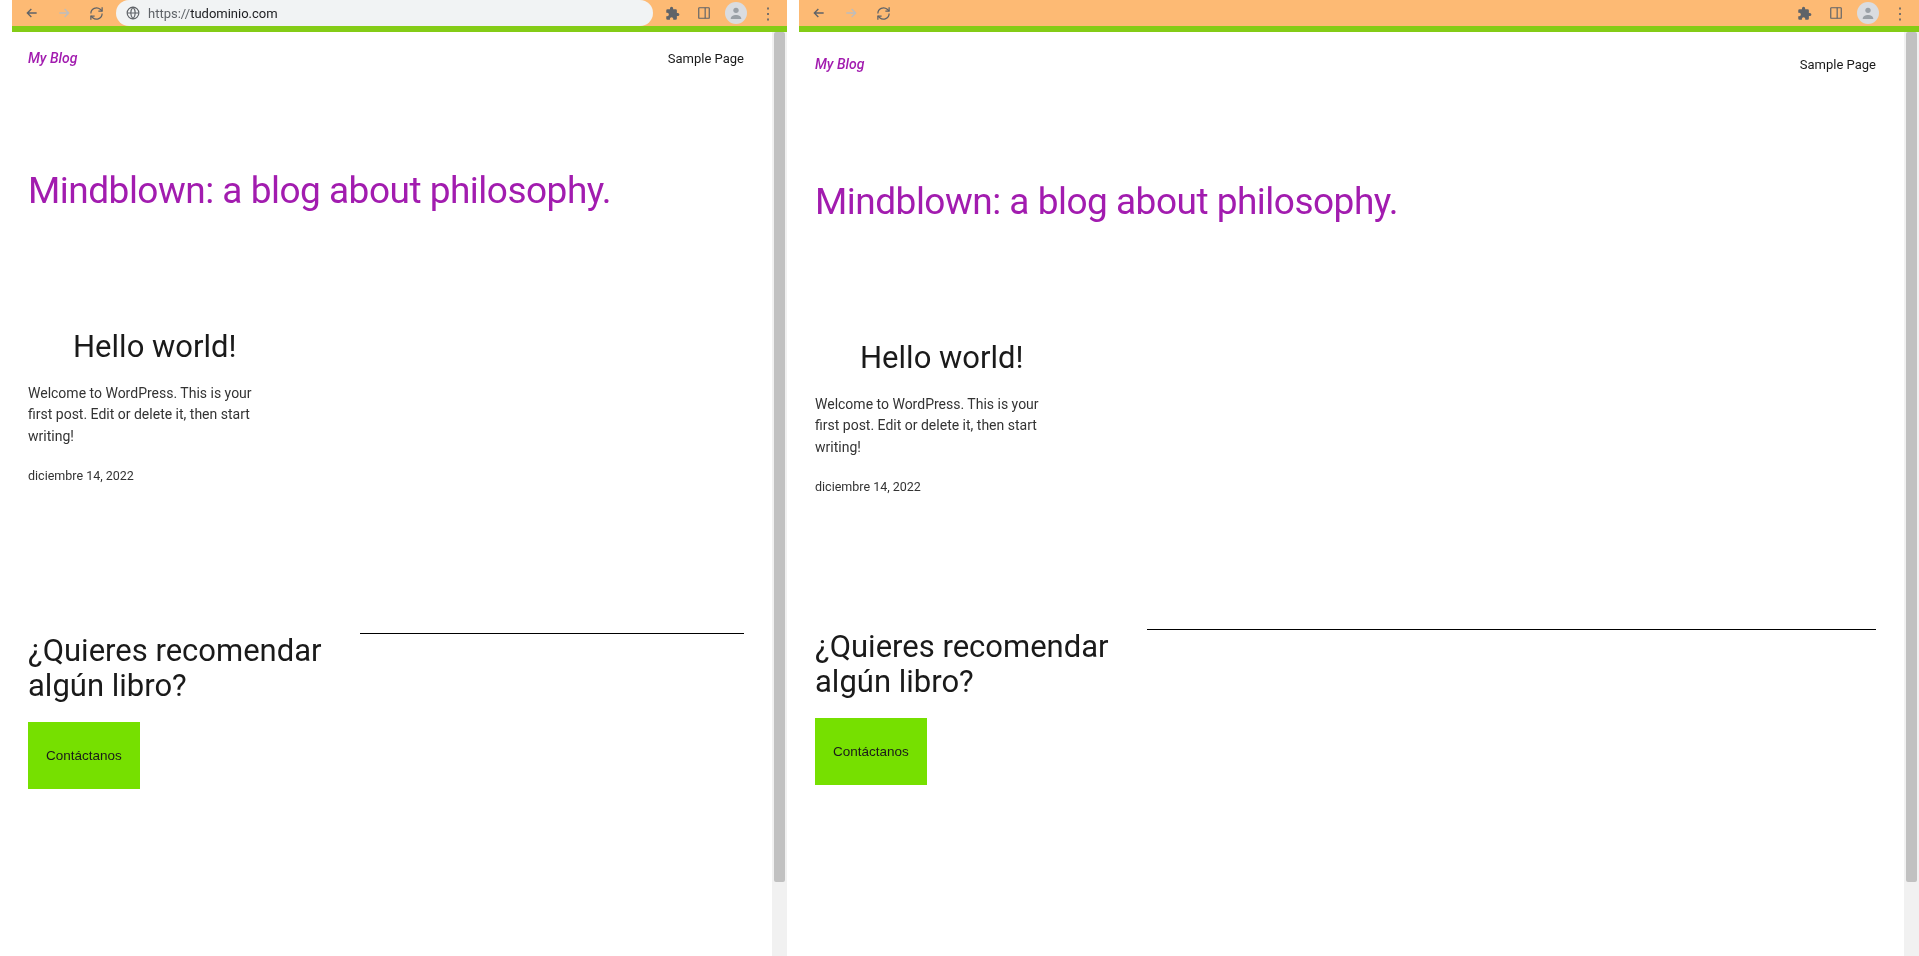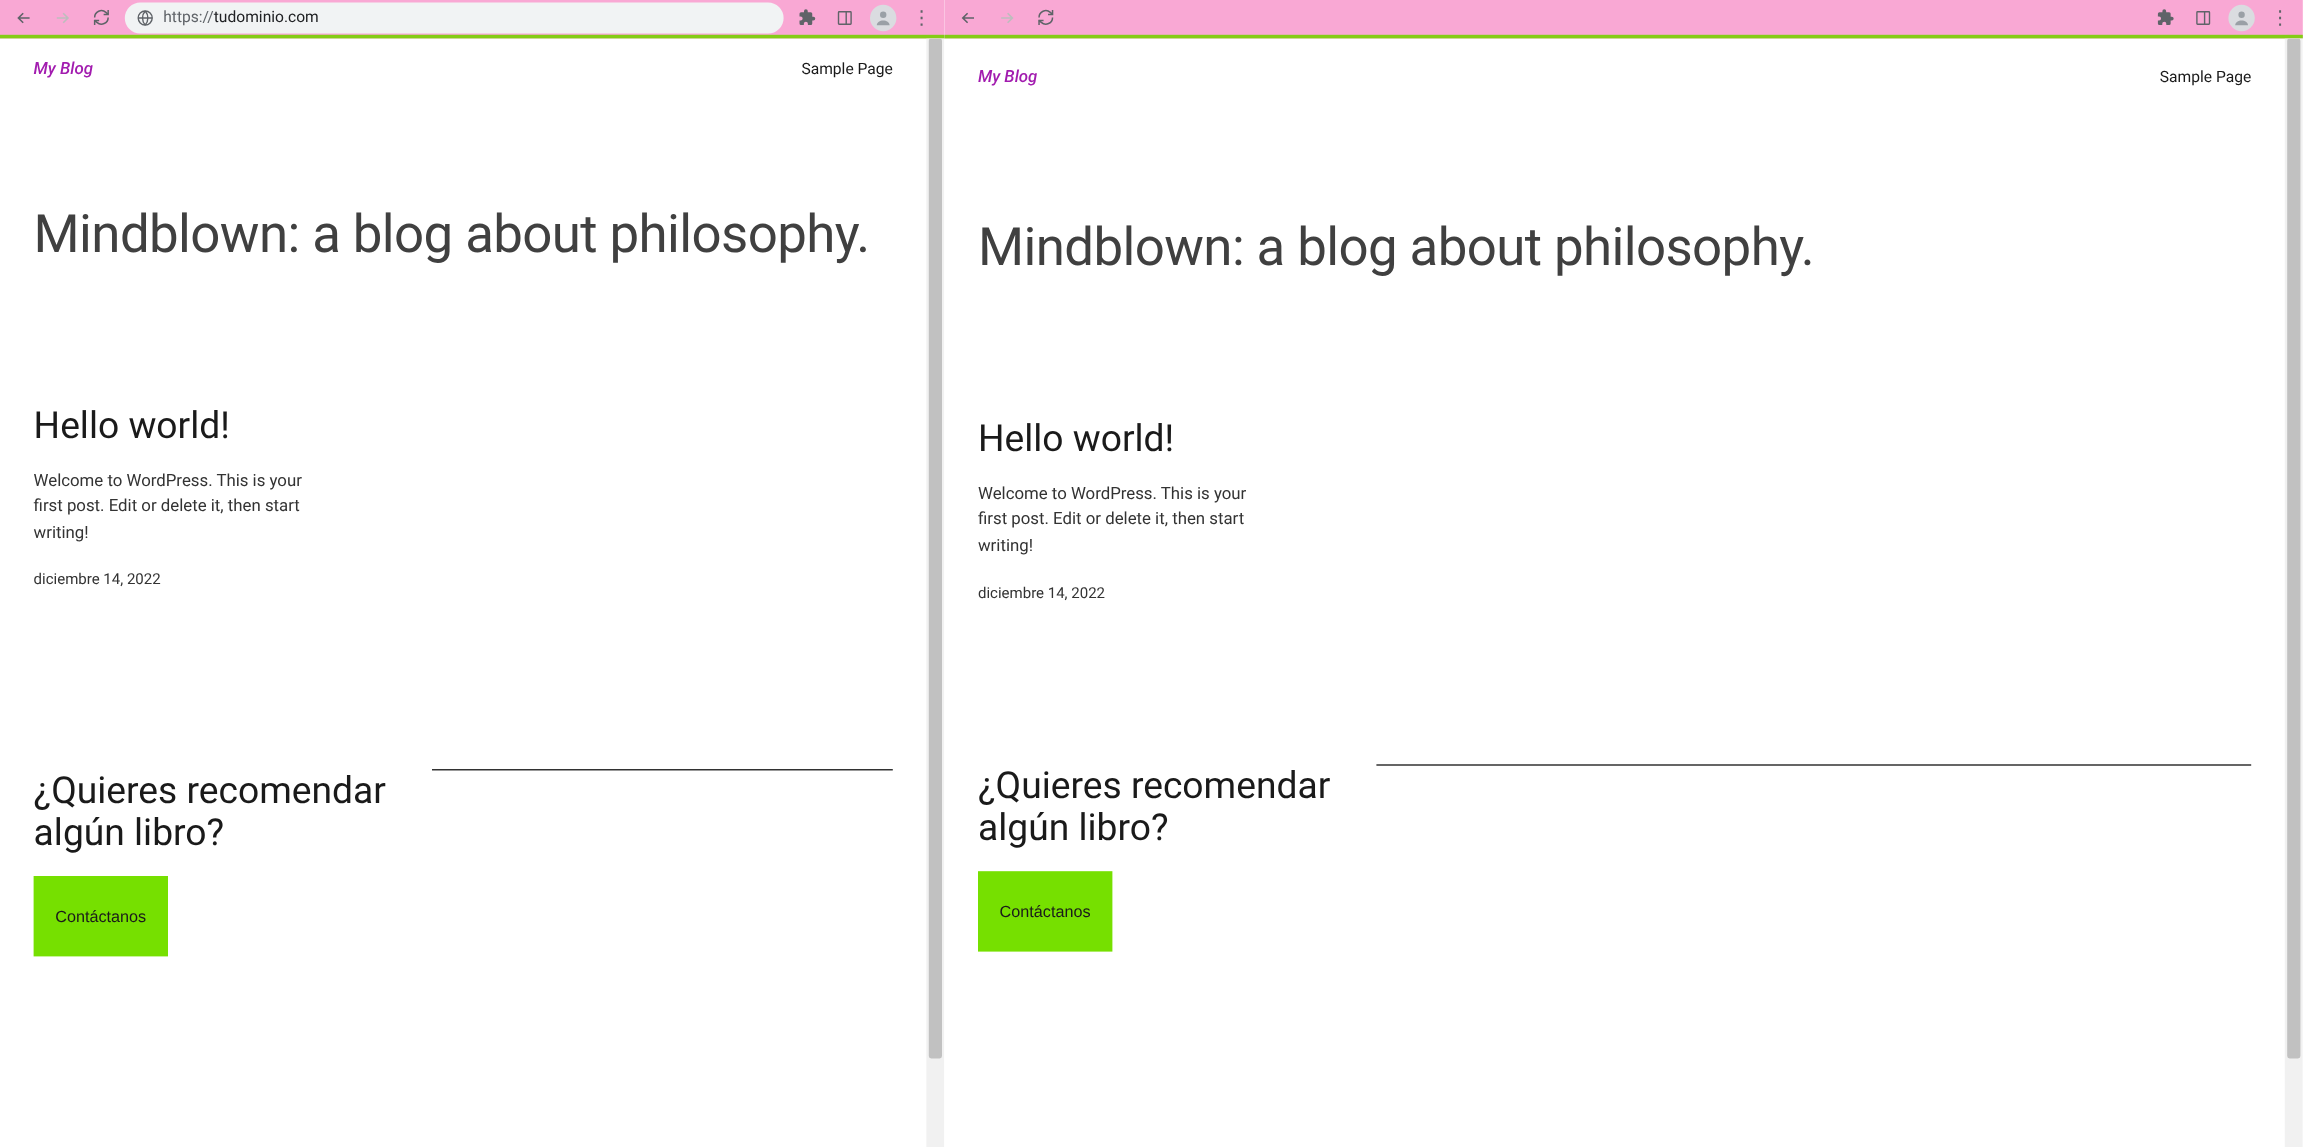--- a/index.html
+++ b/index.html
@@ -15,26 +15,27 @@
     display: flex;
     flex-direction: column;
     background: #fff;
     height: 100%;
     position: relative;
   }
   .browser-window.left { width: 787px; }
   .browser-window.right { width: 1132px; margin-left: 0; }
   .toolbar {
     height: 32px;
-    background: #f9a8d4;
-    border-bottom: 3px solid #84cc16;
+    background: #fdba74;
+    border-bottom: 6px solid #84cc16;
     display: flex;
     align-items: center;
     padding: 0 8px;
     gap: 8px;
+    margin-left: 12px;
   }
   .nav-btn {
     width: 24px; height: 24px;
     display: flex; align-items: center; justify-content: center;
     color: #5f6368; font-size: 16px; cursor: pointer;
     border-radius: 50%;
   }
   .nav-btn.disabled { color: #bdbdbd; }
   .address-bar {
     flex: 1;
@@ -107,34 +108,35 @@
   }
   .nav-link {
     font-size: 13px;
     color: #1a1a1a;
     cursor: pointer;
   }
   .content {
     padding: 0 28px;
   }
   .hero-heading {
-    font-size: 44px;
+    font-size: 37px;
     font-weight: 400;
-    color: #404040;
+    color: #a21caf;
     margin-top: 90px;
     letter-spacing: -0.5px;
     line-height: 1.15;
   }
   .right .hero-heading { margin-top: 95px; }
   .post-title {
     font-size: 31px;
     font-weight: 400;
     color: #1a1a1a;
     margin-top: 115px;
     cursor: pointer;
+    margin-left: 45px;
   }
   .right .post-title { margin-top: 115px; }
   .post-excerpt {
     font-size: 14px;
     color: #333;
     margin-top: 18px;
     max-width: 225px;
     line-height: 1.55;
   }
   .post-date {

